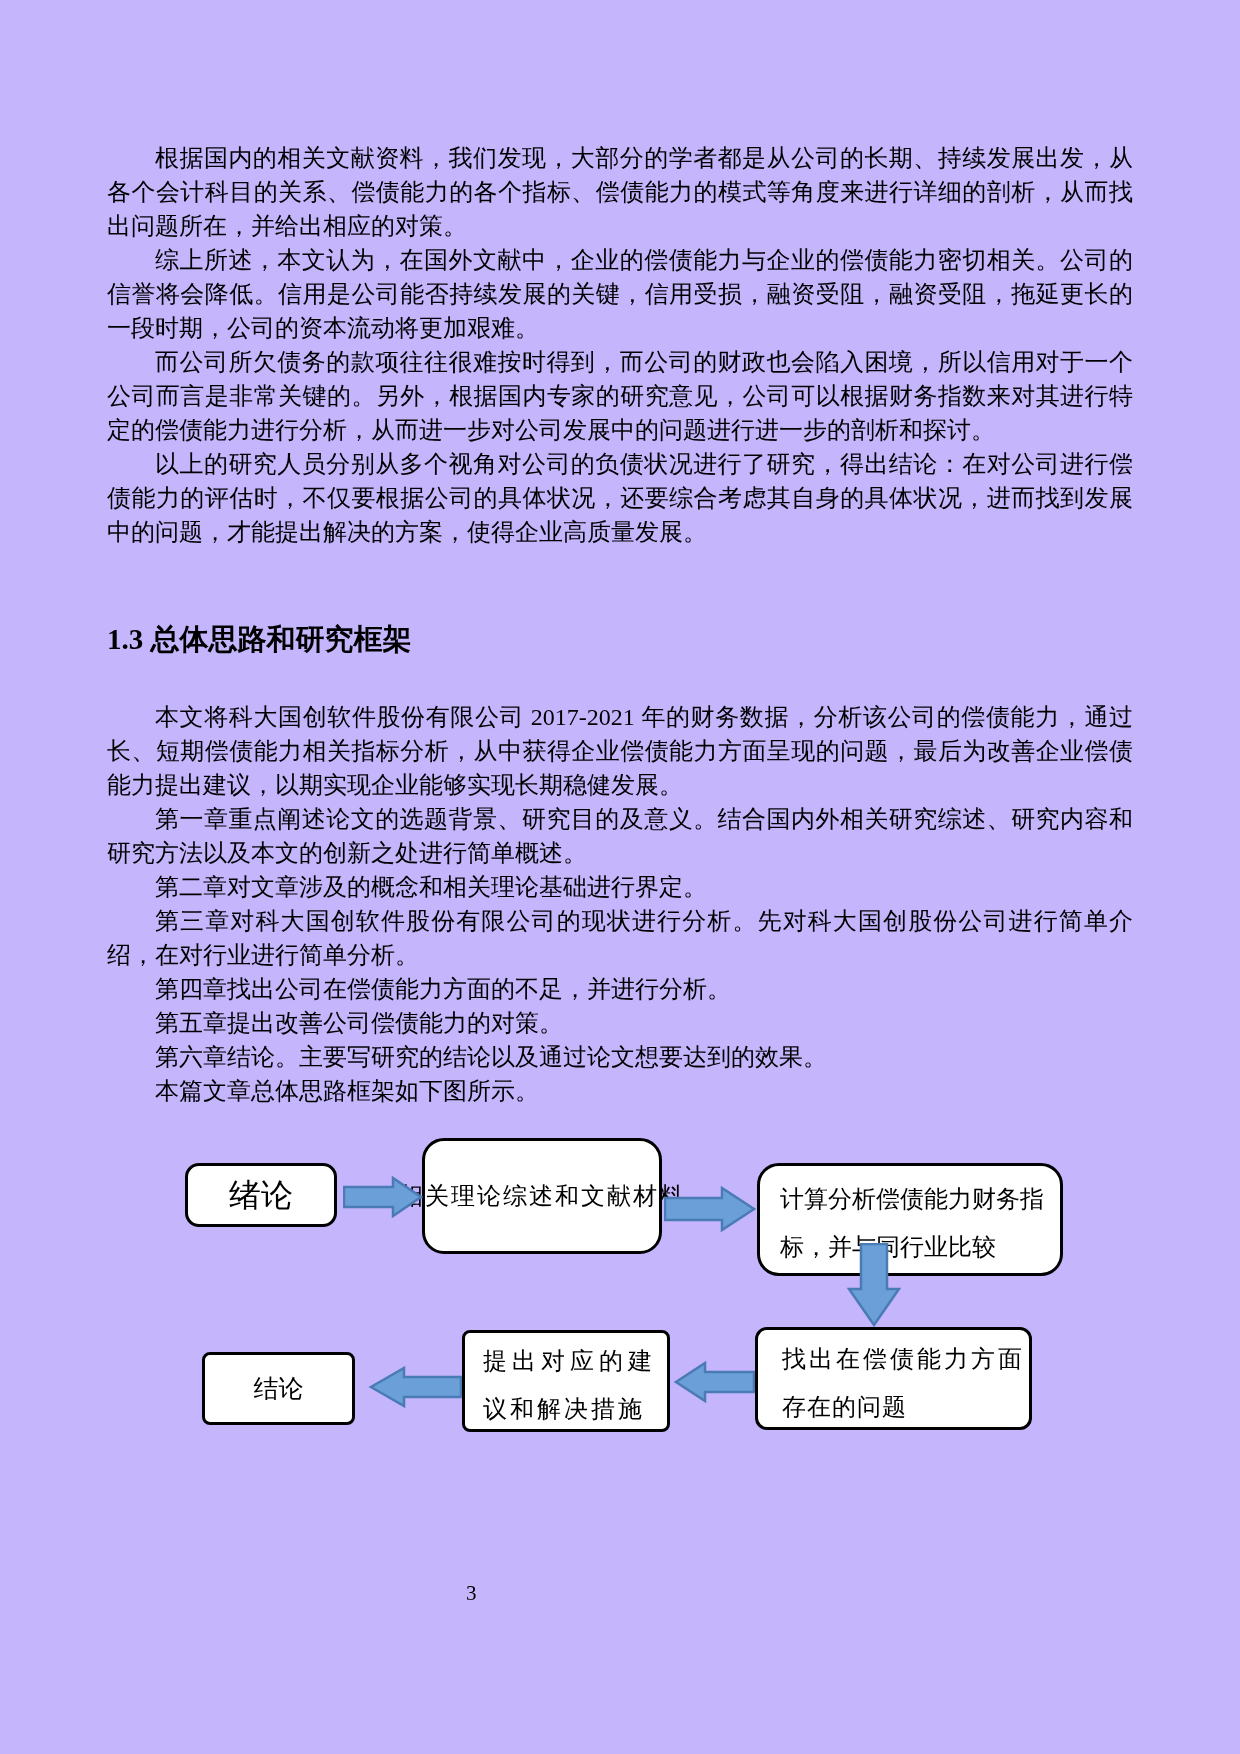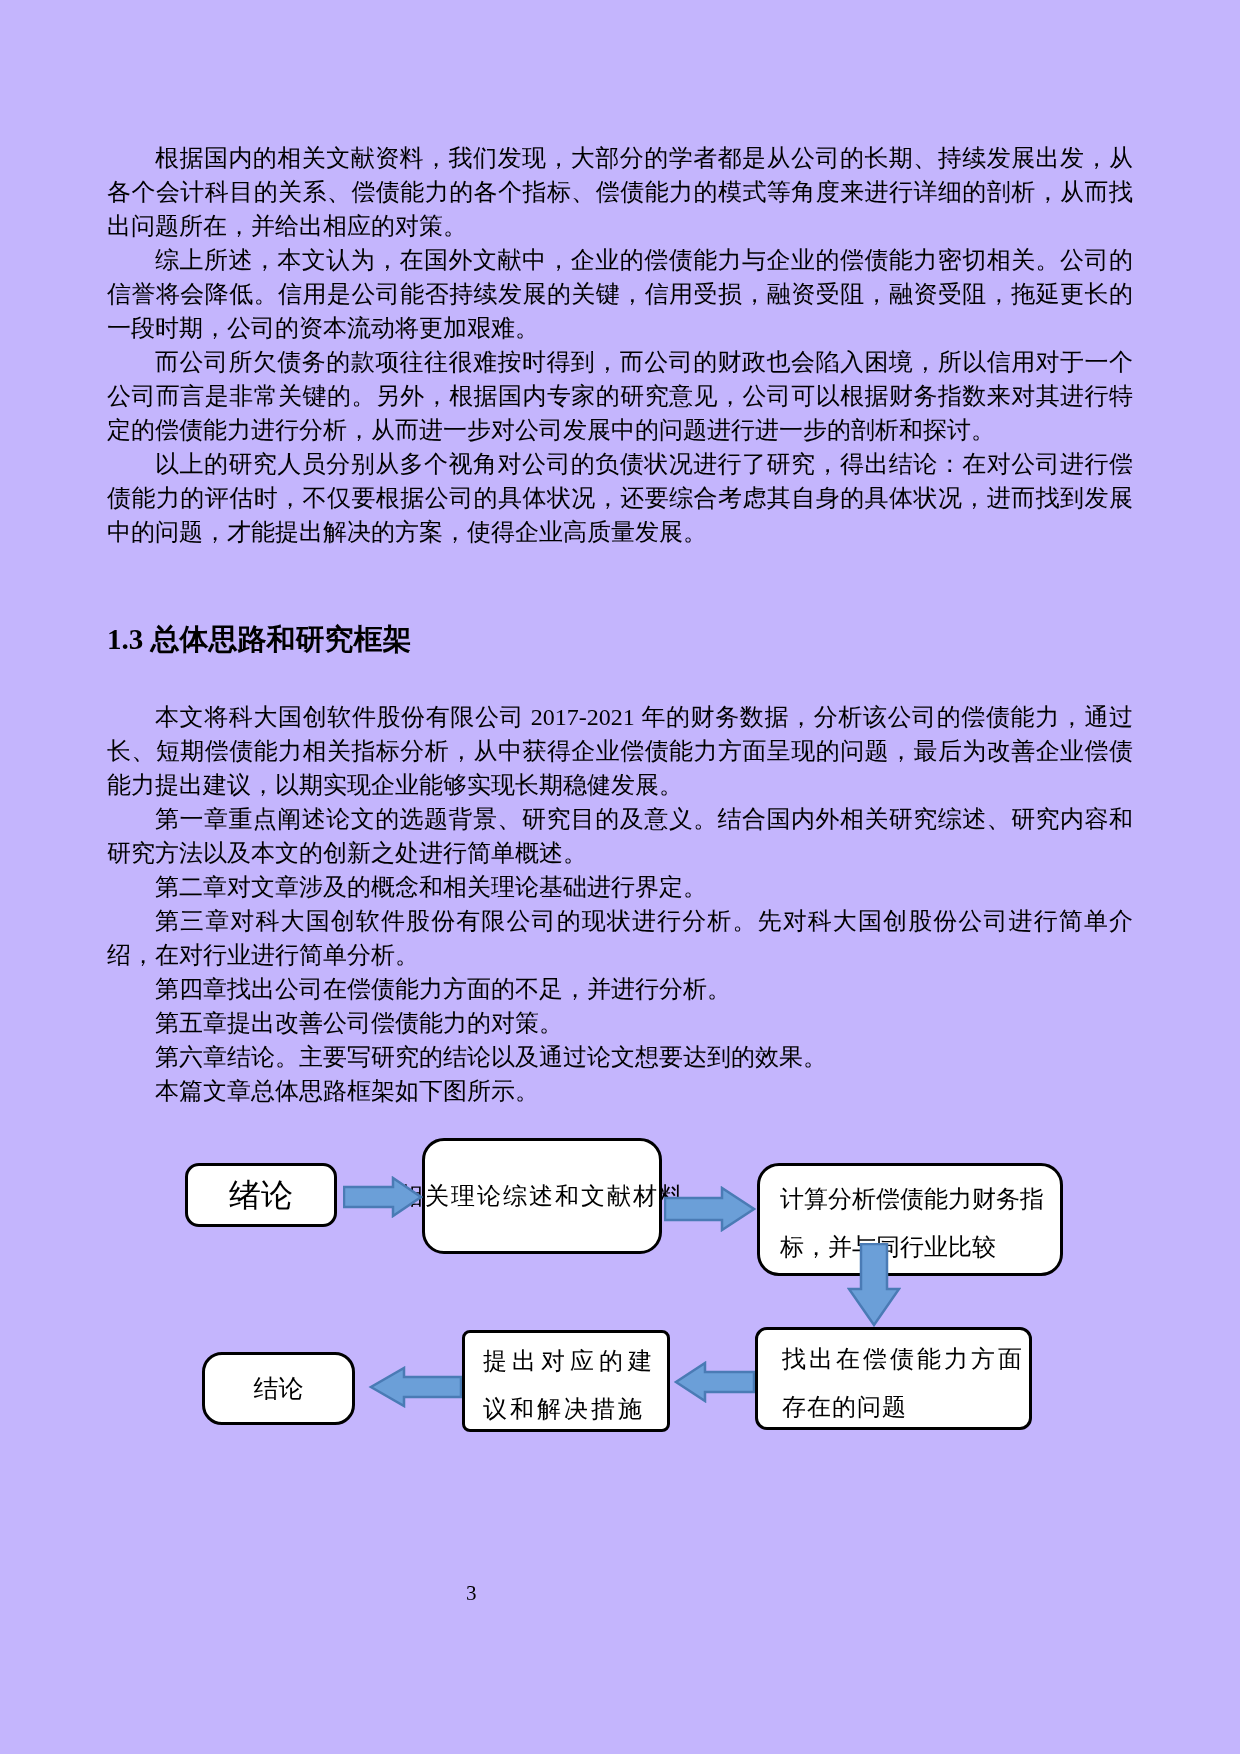--- a/index.html
+++ b/index.html
@@ -52,21 +52,21 @@
                  display:flex; align-items:center; justify-content:center; font-size:32px; }
   .box-theory  { left:422px; top:1138px; width:240px; height:116px; border-radius:22px;
                  display:flex; flex-direction:row; align-items:center; justify-content:center;
                  text-align:center; letter-spacing:2px; }
   .box-calc    { left:757px; top:1132px; width:306px; height:113px; border-radius:22px;
                  padding:9px 16px 0 20px;margin-top:31px; }
   .box-problem { left:755px; top:1327px; width:277px; height:103px; border-radius:12px;
                  padding:5px 0 0 24px; }
   .box-suggest { left:462px; top:1330px; width:208px; height:102px; border-radius:8px;
                  padding:4px 0 0 18px; }
-  .box-concl   { left:202px; top:1352px; width:153px; height:73px;  border-radius:20px;
+  .box-concl   { left:202px; top:1352px; width:153px; height:73px;  border-radius:8px;
                  display:flex; align-items:center; justify-content:center; font-size:25px; }
   .ls3 { letter-spacing: 3px; }
   .ls5 { letter-spacing: 5px; }
   .ls1 { letter-spacing: 1px; }
   .arrow { position: absolute; }
   .page-num {
     position: absolute;
     left: 466px;
     top: 1581px;
     font-size: 21px;

